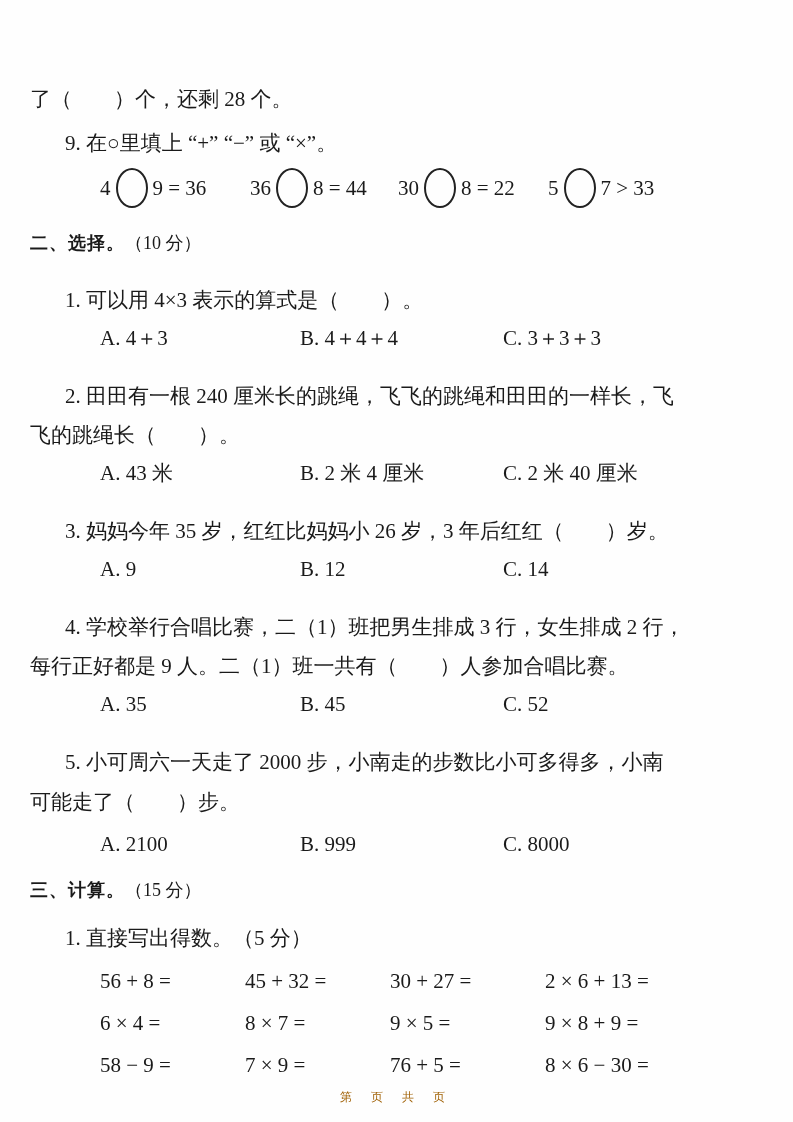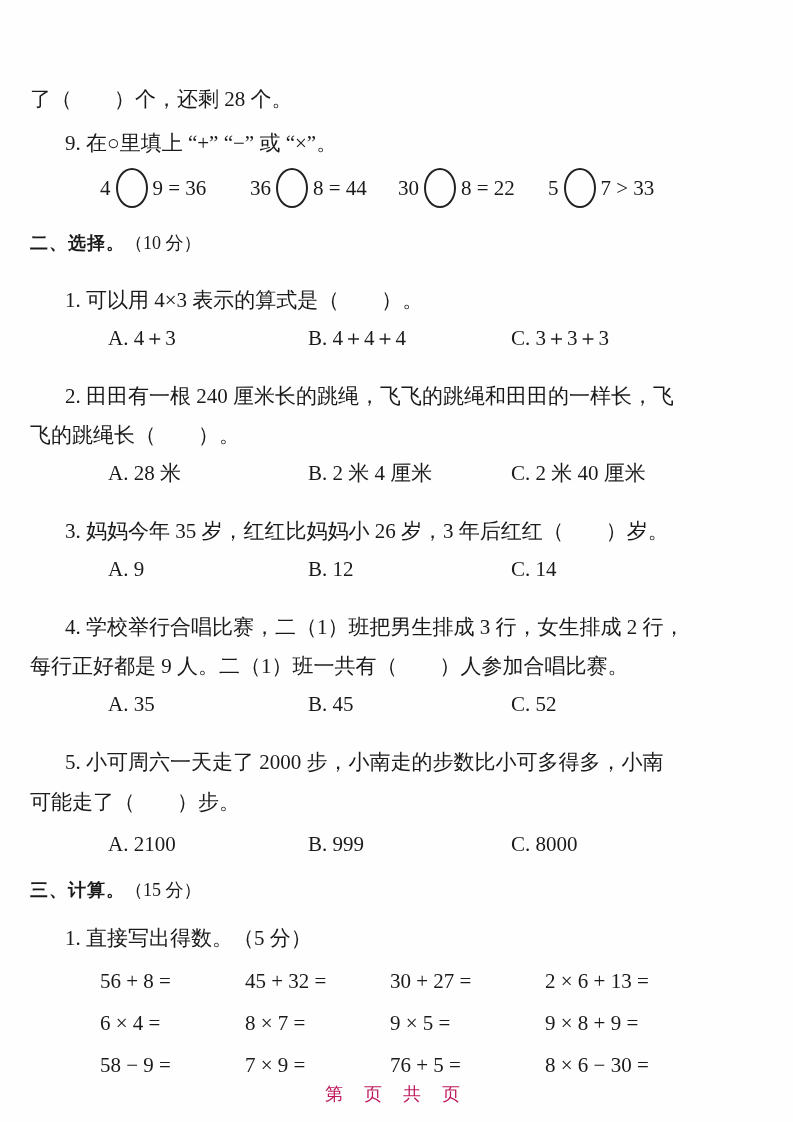--- a/index.html
+++ b/index.html
@@ -45,42 +45,42 @@
   }
 
   
   .sec-title { font-size: 18px; margin-top: 20px; }
   .sec-title .bold { font-weight: bold; letter-spacing: 1px; }
 
   
   .stem { margin-top: 36px; }
   .stem-cont { margin-top: 17px; }
   .options { margin-left: 70px; margin-top: 16px; display: flex; }
-  .opt-a { width: 200px; margin-left: 8px; }
+  .opt-a { width: 200px; }
   .opt-b { width: 203px; }
   .opt-c { flex: 1; }
 
   
   .calc-label { margin-left: 35px; margin-top: 28px; }
   .calc-row { margin-left: 70px; margin-top: 20px; display: flex; }
   .cc1 { width: 145px; }
   .cc2 { width: 145px; }
   .cc3 { width: 155px; }
   .cc4 { flex: 1; }
 
   .footer {
     position: absolute;
     bottom: 16px;
     left: 0;
     width: 100%;
     text-align: center;
-    font-size: 18px;
+    font-size: 12px;
     letter-spacing: 8px;
-    color: #be185d;
-    font-family: Liberation Sans, sans-serif;
+    color: #a16207;
+    font-family: Liberation Serif, serif;
   }
 </style>
 </head>
 <body>
 
 <div class="page">
   <div class="content">
 
     <div class="line">了（　　）个，还剩 28 个。</div>
 
@@ -115,21 +115,21 @@
     <div class="line stem indent">1. 可以用 4×3 表示的算式是（　　）。</div>
     <div class="options">
       <span class="opt-a">A. 4＋3</span>
       <span class="opt-b">B. 4＋4＋4</span>
       <span class="opt-c">C. 3＋3＋3</span>
     </div>
 
     <div class="line stem indent">2. 田田有一根 240 厘米长的跳绳，飞飞的跳绳和田田的一样长，飞</div>
     <div class="line stem-cont">飞的跳绳长（　　）。</div>
     <div class="options">
-      <span class="opt-a">A. 28 米</span>
+      <span class="opt-a">A. 43 米</span>
       <span class="opt-b">B. 2 米 4 厘米</span>
       <span class="opt-c">C. 2 米 40 厘米</span>
     </div>
 
     <div class="line stem indent">3. 妈妈今年 35 岁，红红比妈妈小 26 岁，3 年后红红（　　）岁。</div>
     <div class="options">
       <span class="opt-a">A. 9</span>
       <span class="opt-b">B. 12</span>
       <span class="opt-c">C. 14</span>
     </div>

